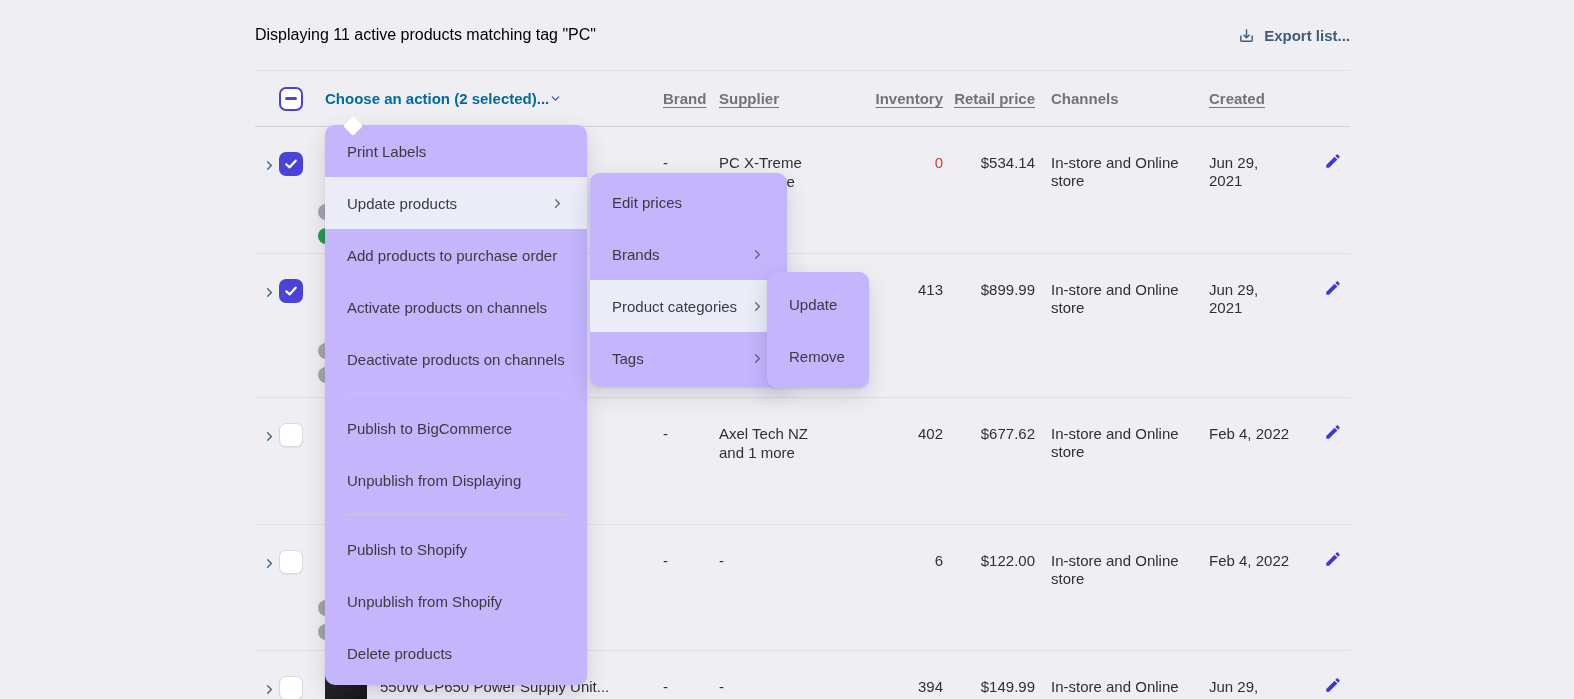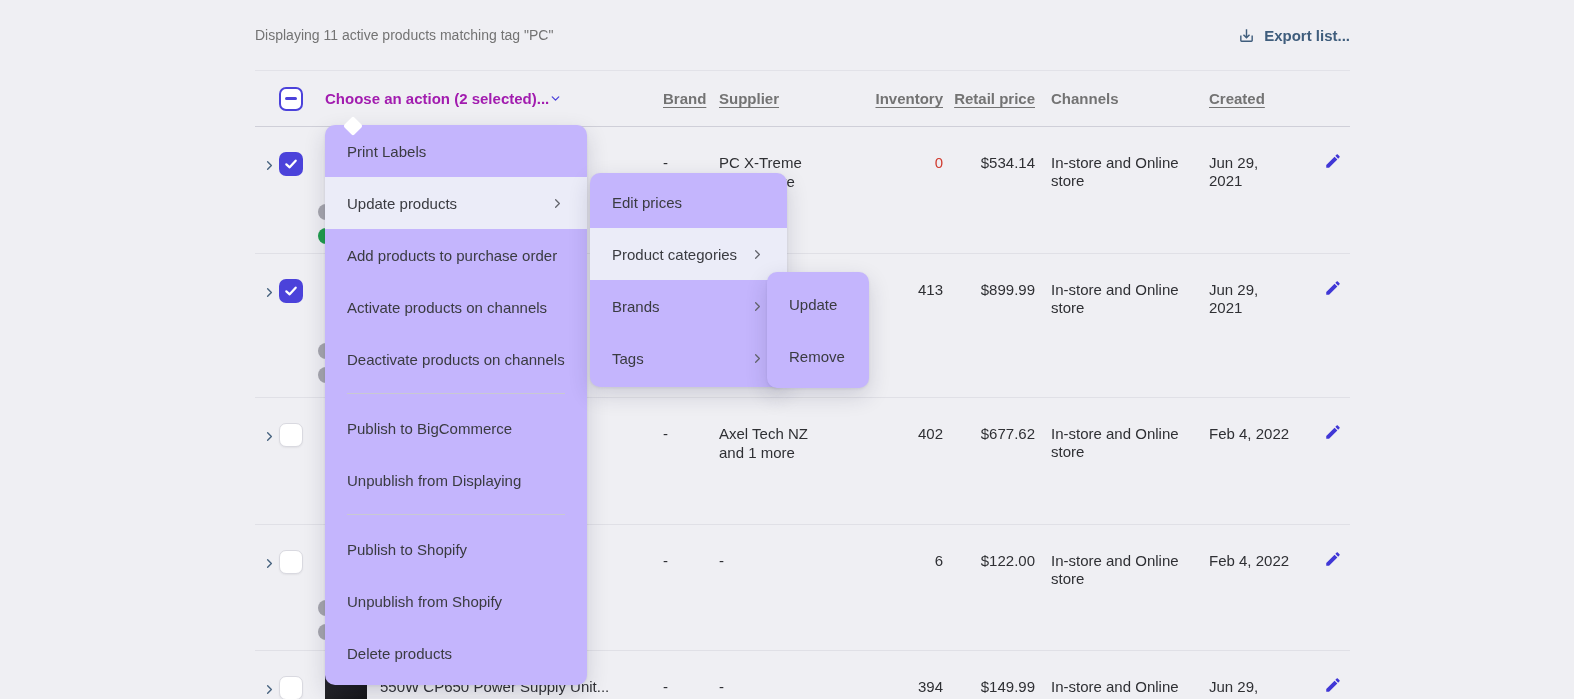--- a/index.html
+++ b/index.html
@@ -2,35 +2,35 @@
 <html><head>
 <meta charset="utf-8">
 <style>
   html,body{margin:0;padding:0;}
   .page{position:relative;width:1574px;height:699px;overflow:hidden;background:#efeff3;
         font-family:"Liberation Sans",sans-serif;color:#2f3034;}
   .content{position:absolute;left:255px;top:0;width:1095px;}
 
   
   .topbar{height:70px;display:flex;align-items:center;justify-content:space-between;}
-  .status-text{font-size:14px;color:#737373;}
+  .status-text{font-size:16px;color:#000000;}
   .export-btn{display:flex;align-items:center;gap:9px;font-size:15px;font-weight:700;
               color:#3f5d7c;background:none;border:none;cursor:pointer;padding:0;}
 
   
   .grid{display:grid;grid-template-columns:24px 46px 338px 56px 150px 74px 92px 174px 109px 32px;}
 
   
   .thead{height:55px;align-items:center;border-top:1px solid #e2e2e8;border-bottom:1px solid #cfcfd8;}
   .col-h{font-size:15px;font-weight:700;color:#737373;}
   .col-h.sortable{text-decoration:underline;text-underline-offset:3px;cursor:pointer;}
   .col-end{justify-self:end;}
   .pad16{padding-left:16px;}
   .action-label{grid-column:3;display:flex;align-items:center;gap:0;font-size:15px;
-                font-weight:700;color:#a21caf;background:none;border:none;cursor:pointer;padding:0;}
+                font-weight:700;color:#0369a1;background:none;border:none;cursor:pointer;padding:0;}
 
   
   .cb{width:24px;height:24px;border-radius:7px;box-sizing:border-box;cursor:pointer;}
   .cb.indet{background:#fff;border:2px solid #4b42da;display:flex;align-items:center;justify-content:center;}
   .cb.indet .bar{width:12px;height:2.5px;background:#4b42da;border-radius:2px;}
   .cb.checked{background:#4b42da;display:flex;align-items:center;justify-content:center;}
   .cb.empty{background:#fff;border:1px solid #d9d9e0;box-shadow:0 1px 2px rgba(0,0,0,.06);}
 
   
   .t-row{position:relative;border-bottom:1px solid #e0e0e6;align-items:start;}
@@ -287,30 +287,30 @@
     <div class="m-item">Publish to BigCommerce</div>
     <div class="m-item">Unpublish from Displaying</div>
     <div class="m-div"></div>
     <div class="m-item">Publish to Shopify</div>
     <div class="m-item">Unpublish from Shopify</div>
     <div class="m-item">Delete products</div>
   </div>
 
   <div class="menu menu-sub">
     <div class="m-item">Edit prices</div>
+    <div class="m-item">
+      <span>Brands</span>
+      <span class="chev">
+        <svg width="15" height="15" viewBox="0 0 24 24" fill="none" stroke="#63646c" stroke-width="2" stroke-linecap="round" stroke-linejoin="round">
+            <polyline points="9 6 15 12 9 18"></polyline>
+          </svg>
+      </span>
+    </div>
     <div class="m-item hl">
       <span>Product categories</span>
-      <span class="chev">
-        <svg width="15" height="15" viewBox="0 0 24 24" fill="none" stroke="#63646c" stroke-width="2" stroke-linecap="round" stroke-linejoin="round">
-            <polyline points="9 6 15 12 9 18"></polyline>
-          </svg>
-      </span>
-    </div>
-    <div class="m-item">
-      <span>Brands</span>
       <span class="chev">
         <svg width="15" height="15" viewBox="0 0 24 24" fill="none" stroke="#63646c" stroke-width="2" stroke-linecap="round" stroke-linejoin="round">
             <polyline points="9 6 15 12 9 18"></polyline>
           </svg>
       </span>
     </div>
     <div class="m-item">
       <span>Tags</span>
       <span class="chev">
         <svg width="15" height="15" viewBox="0 0 24 24" fill="none" stroke="#63646c" stroke-width="2" stroke-linecap="round" stroke-linejoin="round">

